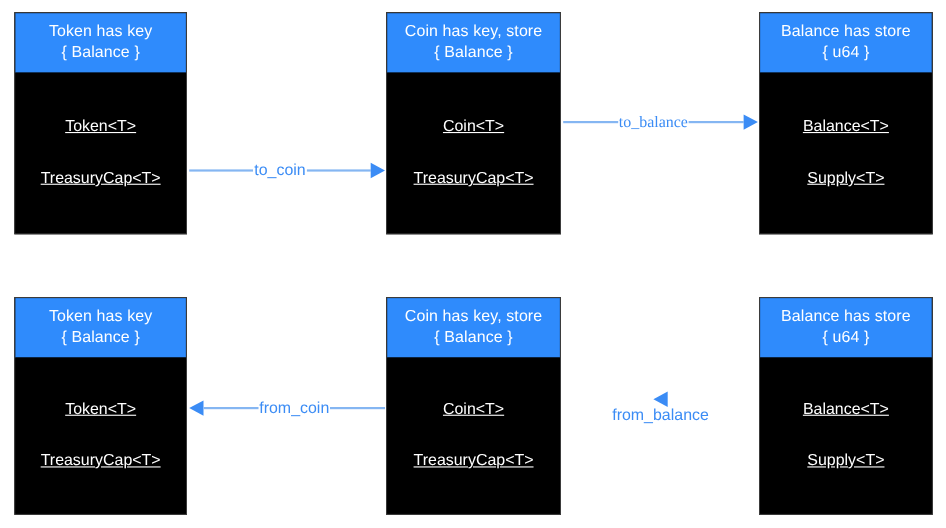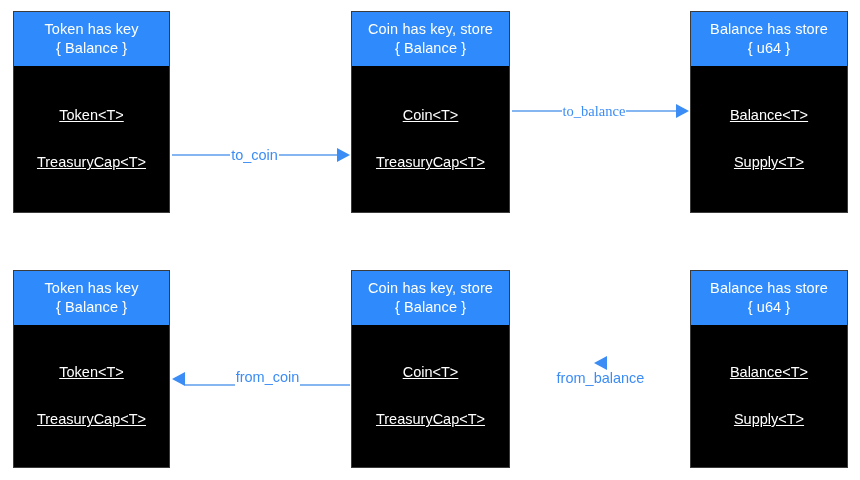--- a/index.html
+++ b/index.html
@@ -159,21 +159,21 @@
 
   <div class="node" style="left:690px; top:270px; width:158px; height:198px;">
     <div class="node-header">Balance has store
 { u64 }</div>
     <div class="node-body">
       <div class="row">Balance&lt;T&gt;</div>
       <div class="row">Supply&lt;T&gt;</div>
     </div>
   </div>
 
-  <div class="edge" style="left:172px; top:356px; width:178px;align-items:flex-end;">
+  <div class="edge" style="left:172px; top:356px; width:178px;">
     <div class="arrowhead left"></div>
     <div class="seg"></div>
     <div class="label">from_coin</div>
     <div class="seg"></div>
   </div>
 
   <div class="edge" style="left:512px; top:356px; width:177px;flex-direction:column;">
     <div class="arrowhead left"></div>
     <div class="seg"></div>
     <div class="label">from_balance</div>

